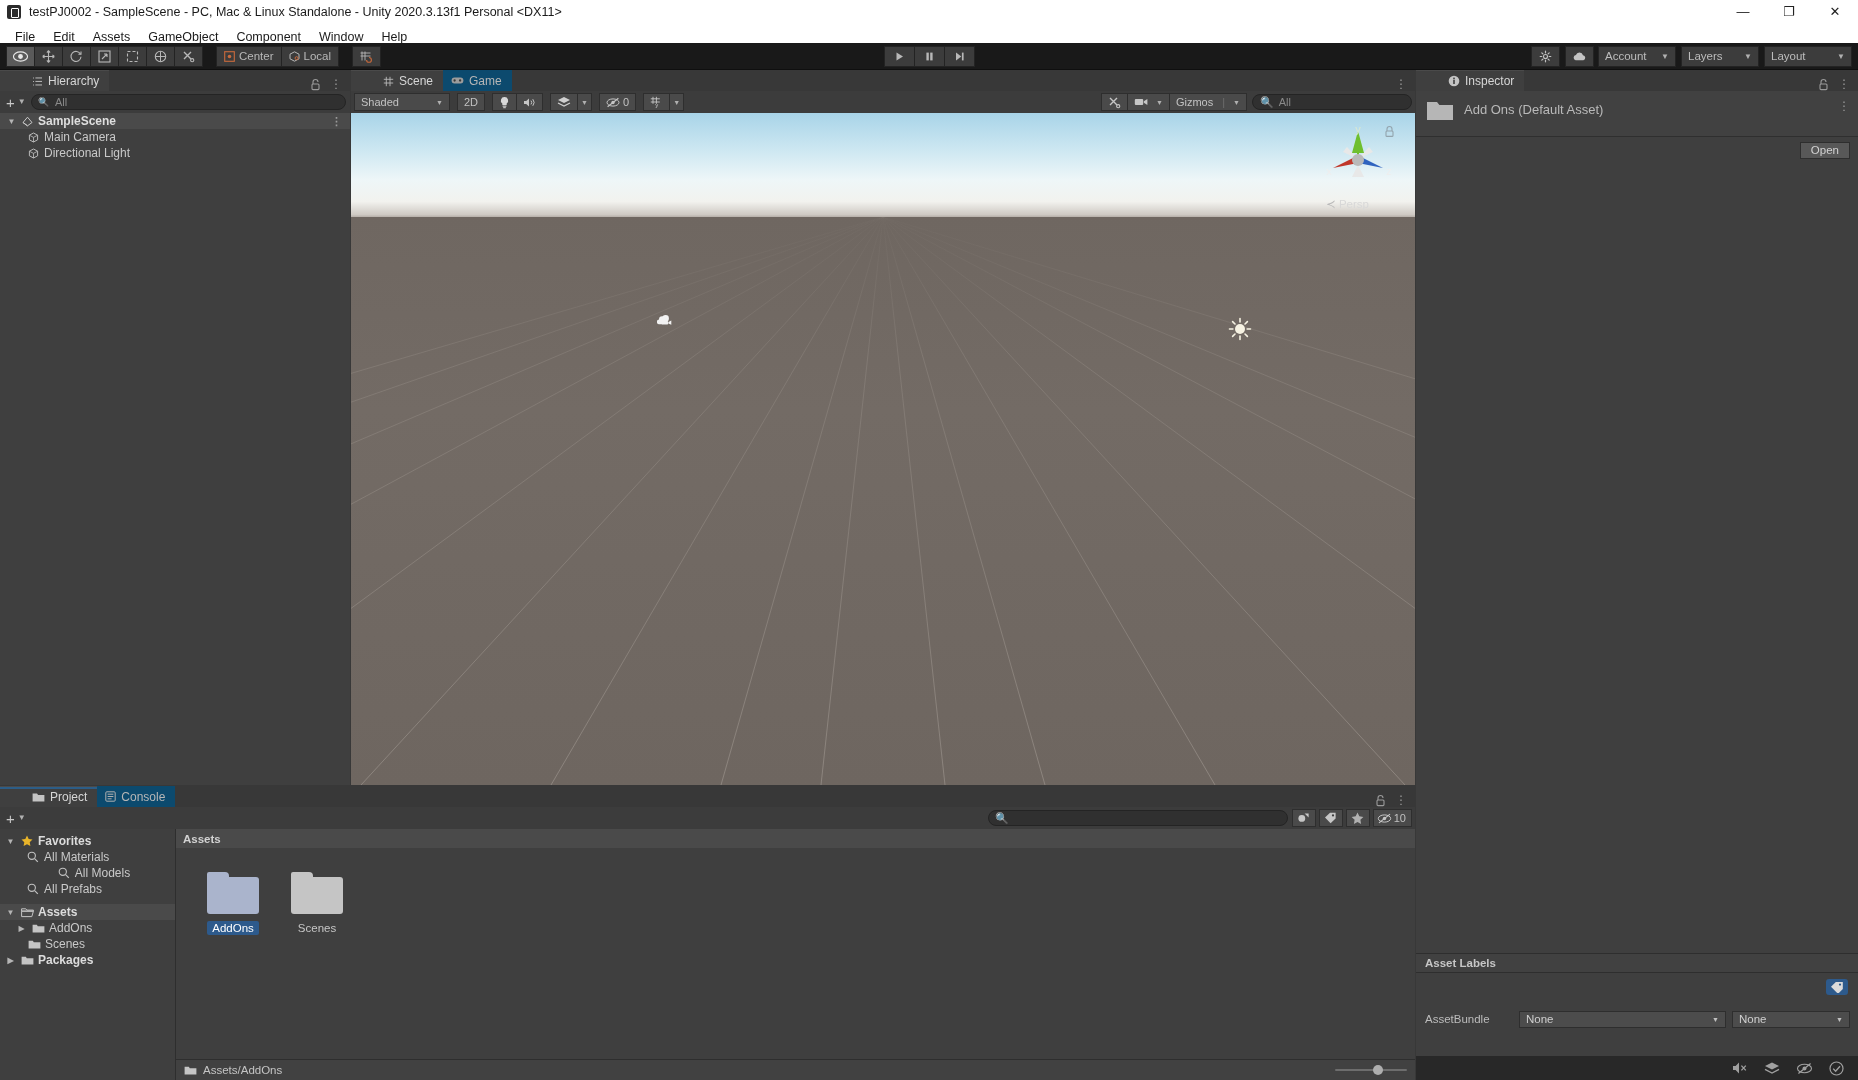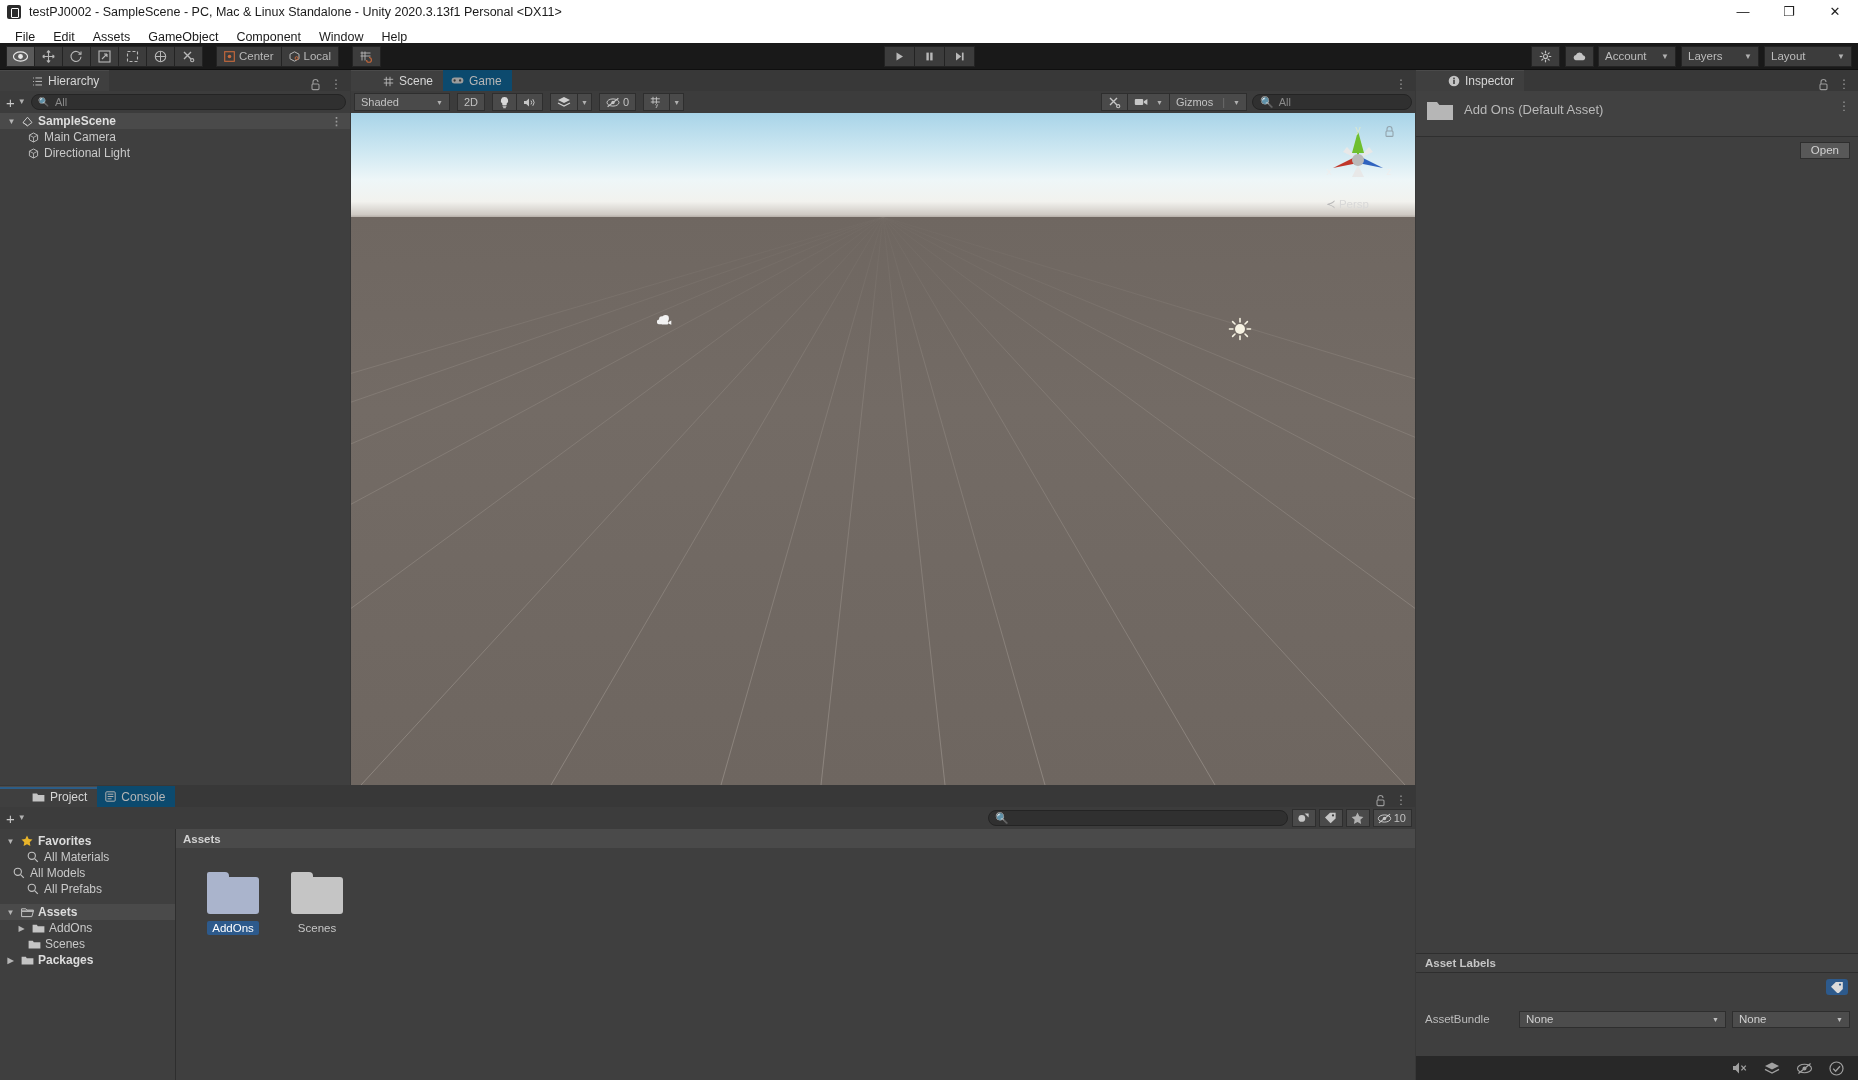--- a/index.html
+++ b/index.html
@@ -630,21 +630,21 @@
           </div>
           <div class="trow" style="padding-left:26px;">
             <span class="ico">
               <svg width="12" height="12" viewBox="0 0 12 12">
                   <circle cx="4.8" cy="4.8" r="3.6" fill="none" stroke="#c2c2c2" stroke-width="1.1"></circle>
                   <path d="M7.6 7.6l3.2 3.2" stroke="#c2c2c2" stroke-width="1.2"></path>
                 </svg>
             </span>
             <span>All Materials</span>
           </div>
-          <div class="trow" style="padding-left:12px;">
+          <div class="trow" style="padding-left:12px;justify-content:center;">
             <span class="ico">
               <svg width="12" height="12" viewBox="0 0 12 12">
                   <circle cx="4.8" cy="4.8" r="3.6" fill="none" stroke="#c2c2c2" stroke-width="1.1"></circle>
                   <path d="M7.6 7.6l3.2 3.2" stroke="#c2c2c2" stroke-width="1.2"></path>
                 </svg>
             </span>
             <span>All Models</span>
           </div>
           <div class="trow" style="padding-left:26px;">
             <span class="ico">
@@ -704,20 +704,34 @@
               <div class="alabel sel">AddOns</div>
             </div>
             <div class="acell">
               <div class="folder">
                 <div class="tab" style="background:#c5c5c5;"></div>
                 <div class="body" style="background:#c5c5c5;"></div>
               </div>
               <div class="alabel">Scenes</div>
             </div>
           </div>
+          <div id="proj-status">
+            <div id="crumb">
+              <span>
+                <svg width="13" height="11" viewBox="0 0 13 11">
+                    <path d="M0.6 1.8h4.2l1 1.4h6.6v6.3H0.6z" fill="#c4c4c4"></path>
+                  </svg>
+              </span>
+              <span>Assets/AddOns</span>
+            </div>
+            <div id="zoom-slider">
+              <div class="track"></div>
+              <div class="knob"></div>
+            </div>
+          </div>
         </div>
       </div>
     </div>
   </div>
 
   <div id="inspector">
     <div class="panel-tabs">
       <div class="ptab sel">
         <svg width="12" height="12" viewBox="0 0 12 12">
             <circle cx="6" cy="6" r="5.3" fill="#c4c4c4"></circle>

